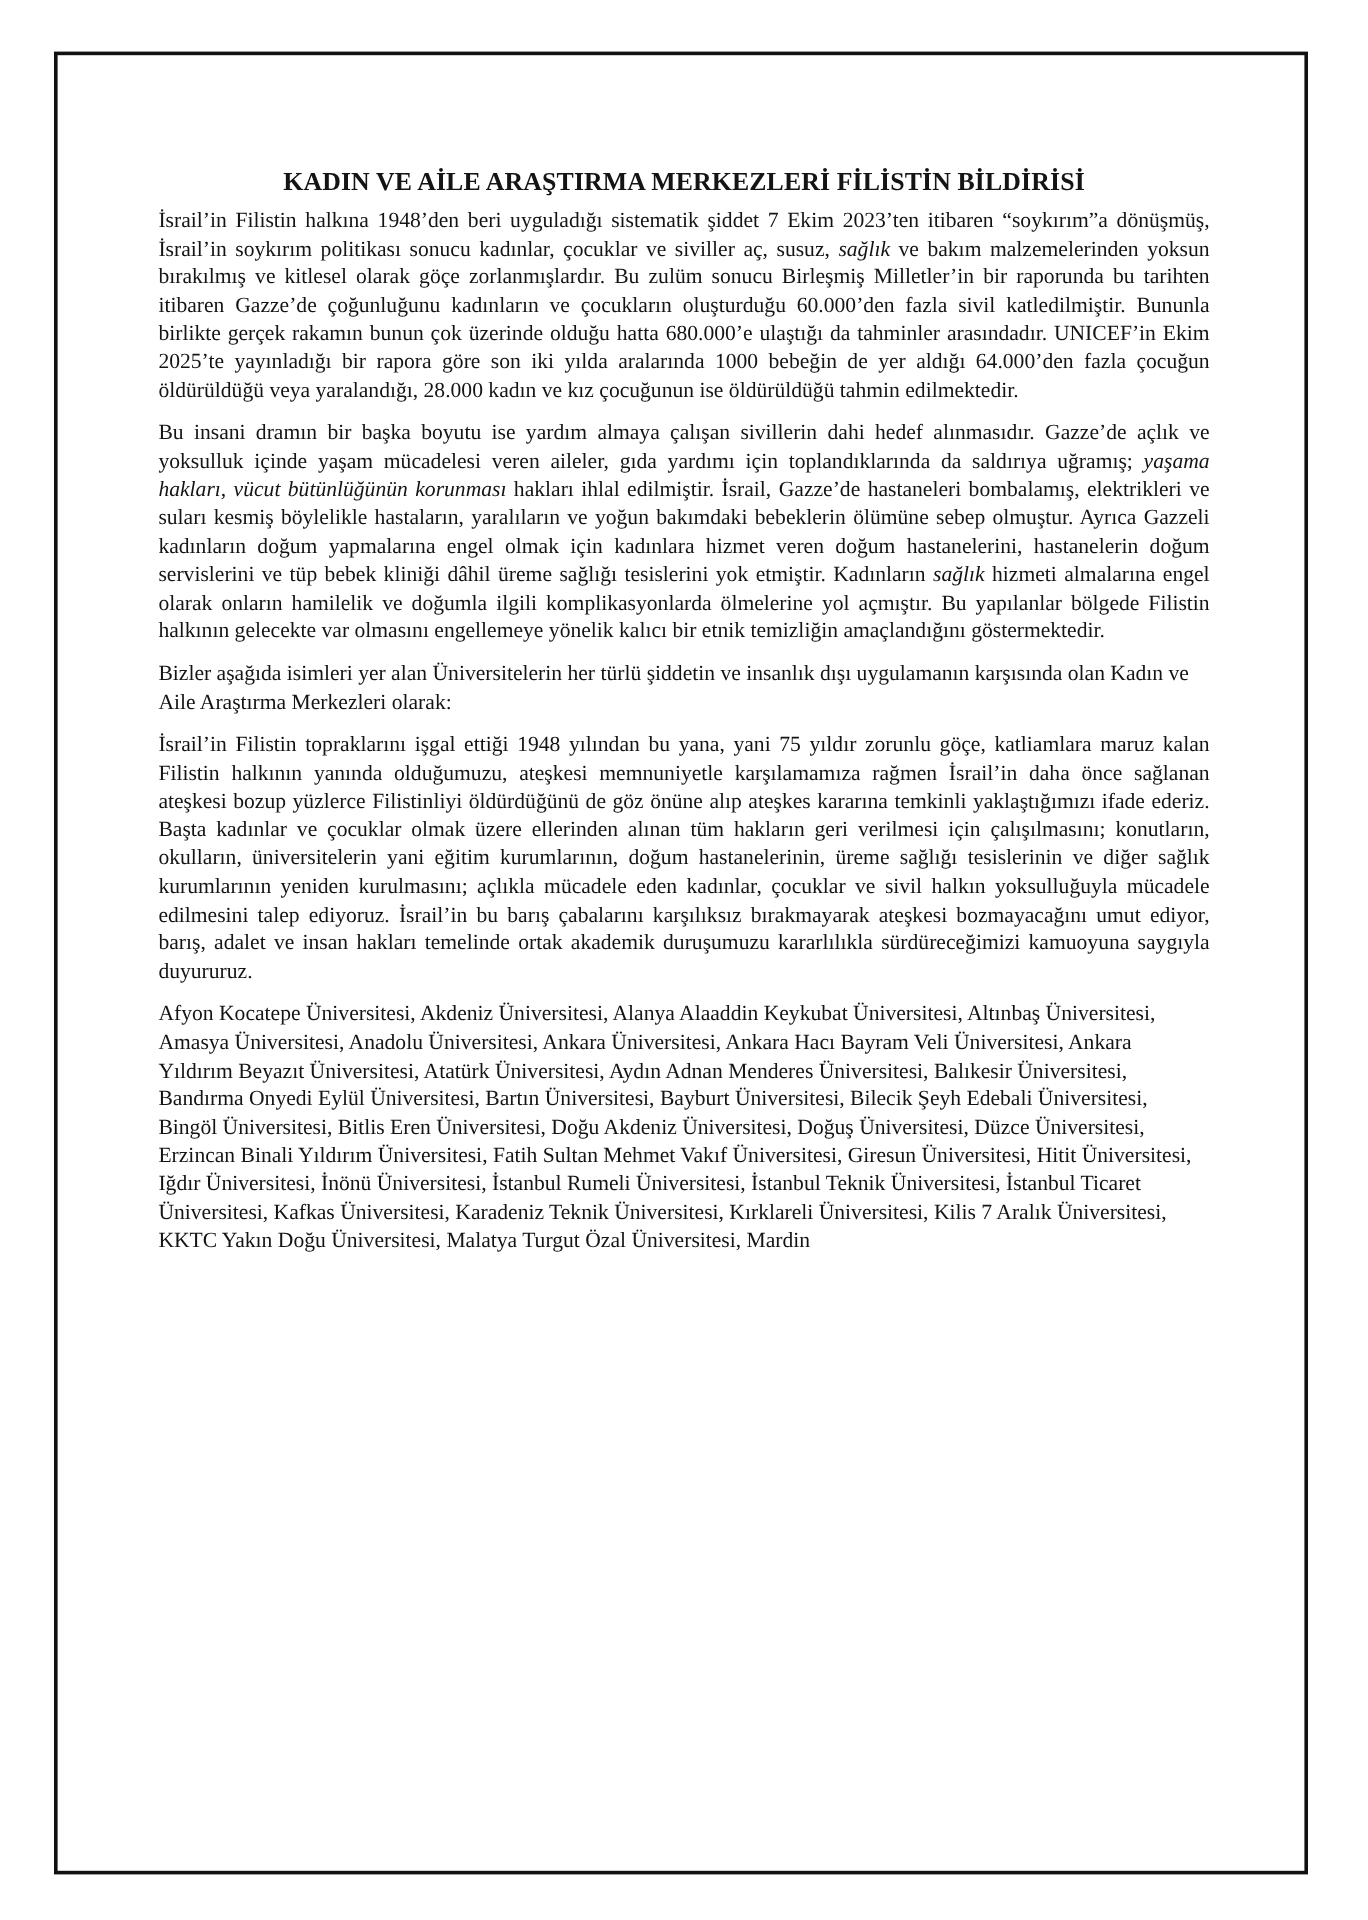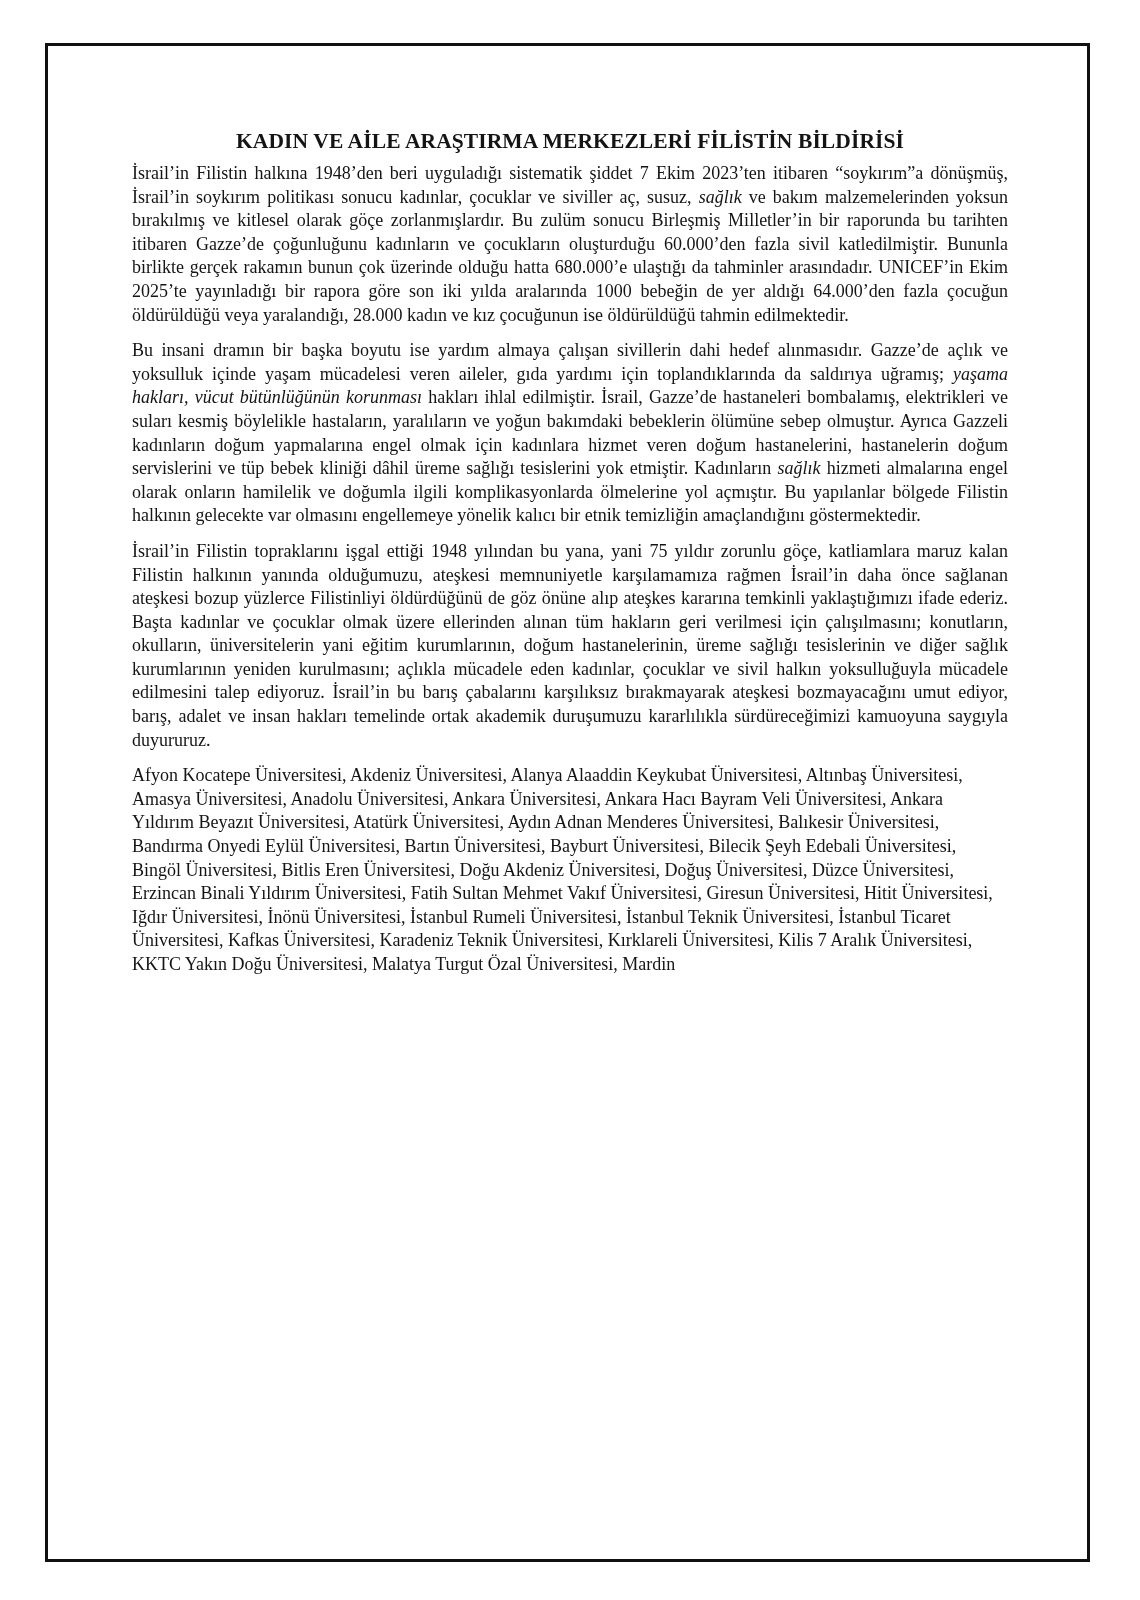--- a/index.html
+++ b/index.html
@@ -20,21 +20,21 @@
       left: 45px;
       top: 43px;
       width: 1045px;
       height: 1519px;
       border: 3px solid #111111;
       box-sizing: border-box;
     }
     .content {
       position: absolute;
       left: 132px;
-      top: 116px;
+      top: 126px;
       width: 876px;
     }
     .title {
       font-family: "Liberation Serif", "DejaVu Serif", serif;
       font-weight: bold;
       font-size: 21.5px;
       text-align: center;
       margin: 12px 0 8px 0;
       letter-spacing: 0.1px;
       line-height: 26px;
@@ -65,20 +65,23 @@
   <div class="title">KADIN VE AİLE ARAŞTIRMA MERKEZLERİ FİLİSTİN BİLDİRİSİ</div>
 
   <p class="para">
     <span class="seg">İsrail’in Filistin halkına 1948’den beri uyguladığı sistematik şiddet 7 Ekim 2023’ten itibaren “soykırım”a dönüşmüş, İsrail’in soykırım politikası sonucu kadınlar, çocuklar ve siviller aç, susuz, </span><i class="seg">sağlık</i><span class="seg"> ve bakım malzemelerinden yoksun bırakılmış ve kitlesel olarak göçe zorlanmışlardır. Bu zulüm sonucu Birleşmiş Milletler’in bir raporunda  bu tarihten itibaren Gazze’de çoğunluğunu kadınların ve çocukların oluşturduğu 60.000’den fazla sivil katledilmiştir.  Bununla birlikte gerçek rakamın bunun çok üzerinde olduğu hatta 680.000’e ulaştığı da tahminler arasındadır. UNICEF’in Ekim 2025’te yayınladığı bir rapora göre son iki yılda aralarında 1000 bebeğin de yer aldığı 64.000’den fazla çocuğun öldürüldüğü veya yaralandığı, 28.000 kadın ve kız çocuğunun ise öldürüldüğü tahmin edilmektedir.</span>
   </p>
 
   <p class="para">
     <span class="seg">Bu insani dramın bir başka boyutu ise yardım almaya çalışan sivillerin dahi hedef alınmasıdır. Gazze’de açlık ve yoksulluk içinde yaşam mücadelesi veren aileler, gıda yardımı için toplandıklarında da saldırıya uğramış; </span><i class="seg">yaşama hakları, vücut bütünlüğünün korunması</i><span class="seg"> hakları ihlal edilmiştir. İsrail, Gazze’de hastaneleri bombalamış, elektrikleri ve suları kesmiş böylelikle hastaların, yaralıların ve yoğun bakımdaki bebeklerin ölümüne sebep olmuştur. Ayrıca Gazzeli kadınların doğum yapmalarına engel olmak için kadınlara hizmet veren doğum hastanelerini, hastanelerin doğum servislerini ve tüp bebek kliniği dâhil üreme sağlığı tesislerini yok etmiştir. Kadınların </span><i class="seg">sağlık</i><span class="seg"> hizmeti almalarına engel olarak onların hamilelik ve doğumla ilgili komplikasyonlarda ölmelerine yol açmıştır. Bu yapılanlar bölgede Filistin halkının gelecekte var olmasını engellemeye yönelik kalıcı bir etnik temizliğin amaçlandığını göstermektedir.</span>
   </p>
 
+  <p class="para left">
+    <span class="seg">Bizler aşağıda isimleri yer alan Üniversitelerin her türlü şiddetin ve insanlık dışı uygulamanın karşısında olan Kadın ve Aile Araştırma Merkezleri olarak:</span>
+  </p>
 
   <p class="para">
     <span class="seg">İsrail’in Filistin topraklarını işgal ettiği 1948 yılından bu yana, yani 75 yıldır zorunlu göçe, katliamlara maruz kalan Filistin halkının yanında olduğumuzu, ateşkesi memnuniyetle karşılamamıza rağmen İsrail’in daha önce sağlanan ateşkesi bozup yüzlerce Filistinliyi öldürdüğünü de göz önüne alıp ateşkes kararına temkinli yaklaştığımızı ifade ederiz. Başta kadınlar ve çocuklar olmak üzere ellerinden alınan tüm hakların geri verilmesi için çalışılmasını; konutların, okulların, üniversitelerin yani eğitim kurumlarının, doğum hastanelerinin, üreme sağlığı tesislerinin ve diğer sağlık kurumlarının yeniden kurulmasını; açlıkla mücadele eden kadınlar, çocuklar ve sivil halkın yoksulluğuyla mücadele edilmesini talep ediyoruz. İsrail’in bu barış çabalarını karşılıksız bırakmayarak ateşkesi bozmayacağını umut ediyor, barış, adalet ve insan hakları temelinde ortak akademik duruşumuzu kararlılıkla sürdüreceğimizi kamuoyuna saygıyla duyururuz.</span>
   </p>
 
   <p class="para left">
     <span class="seg">Afyon Kocatepe Üniversitesi, Akdeniz Üniversitesi, Alanya Alaaddin Keykubat Üniversitesi, Altınbaş Üniversitesi, Amasya Üniversitesi, Anadolu Üniversitesi, Ankara Üniversitesi, Ankara Hacı Bayram Veli Üniversitesi, Ankara Yıldırım Beyazıt Üniversitesi, Atatürk Üniversitesi, Aydın Adnan Menderes Üniversitesi, Balıkesir Üniversitesi, Bandırma Onyedi Eylül Üniversitesi, Bartın Üniversitesi, Bayburt Üniversitesi, Bilecik Şeyh Edebali Üniversitesi, Bingöl Üniversitesi, Bitlis Eren Üniversitesi, Doğu Akdeniz Üniversitesi, Doğuş Üniversitesi, Düzce Üniversitesi, Erzincan Binali Yıldırım Üniversitesi, Fatih Sultan Mehmet Vakıf Üniversitesi, Giresun Üniversitesi, Hitit Üniversitesi, Iğdır Üniversitesi, İnönü Üniversitesi, İstanbul Rumeli Üniversitesi, İstanbul Teknik Üniversitesi, İstanbul Ticaret Üniversitesi, Kafkas Üniversitesi, Karadeniz Teknik Üniversitesi, Kırklareli Üniversitesi, Kilis 7 Aralık Üniversitesi, KKTC Yakın Doğu Üniversitesi, Malatya Turgut Özal Üniversitesi, Mardin</span>
   </p>
 </div>
 

